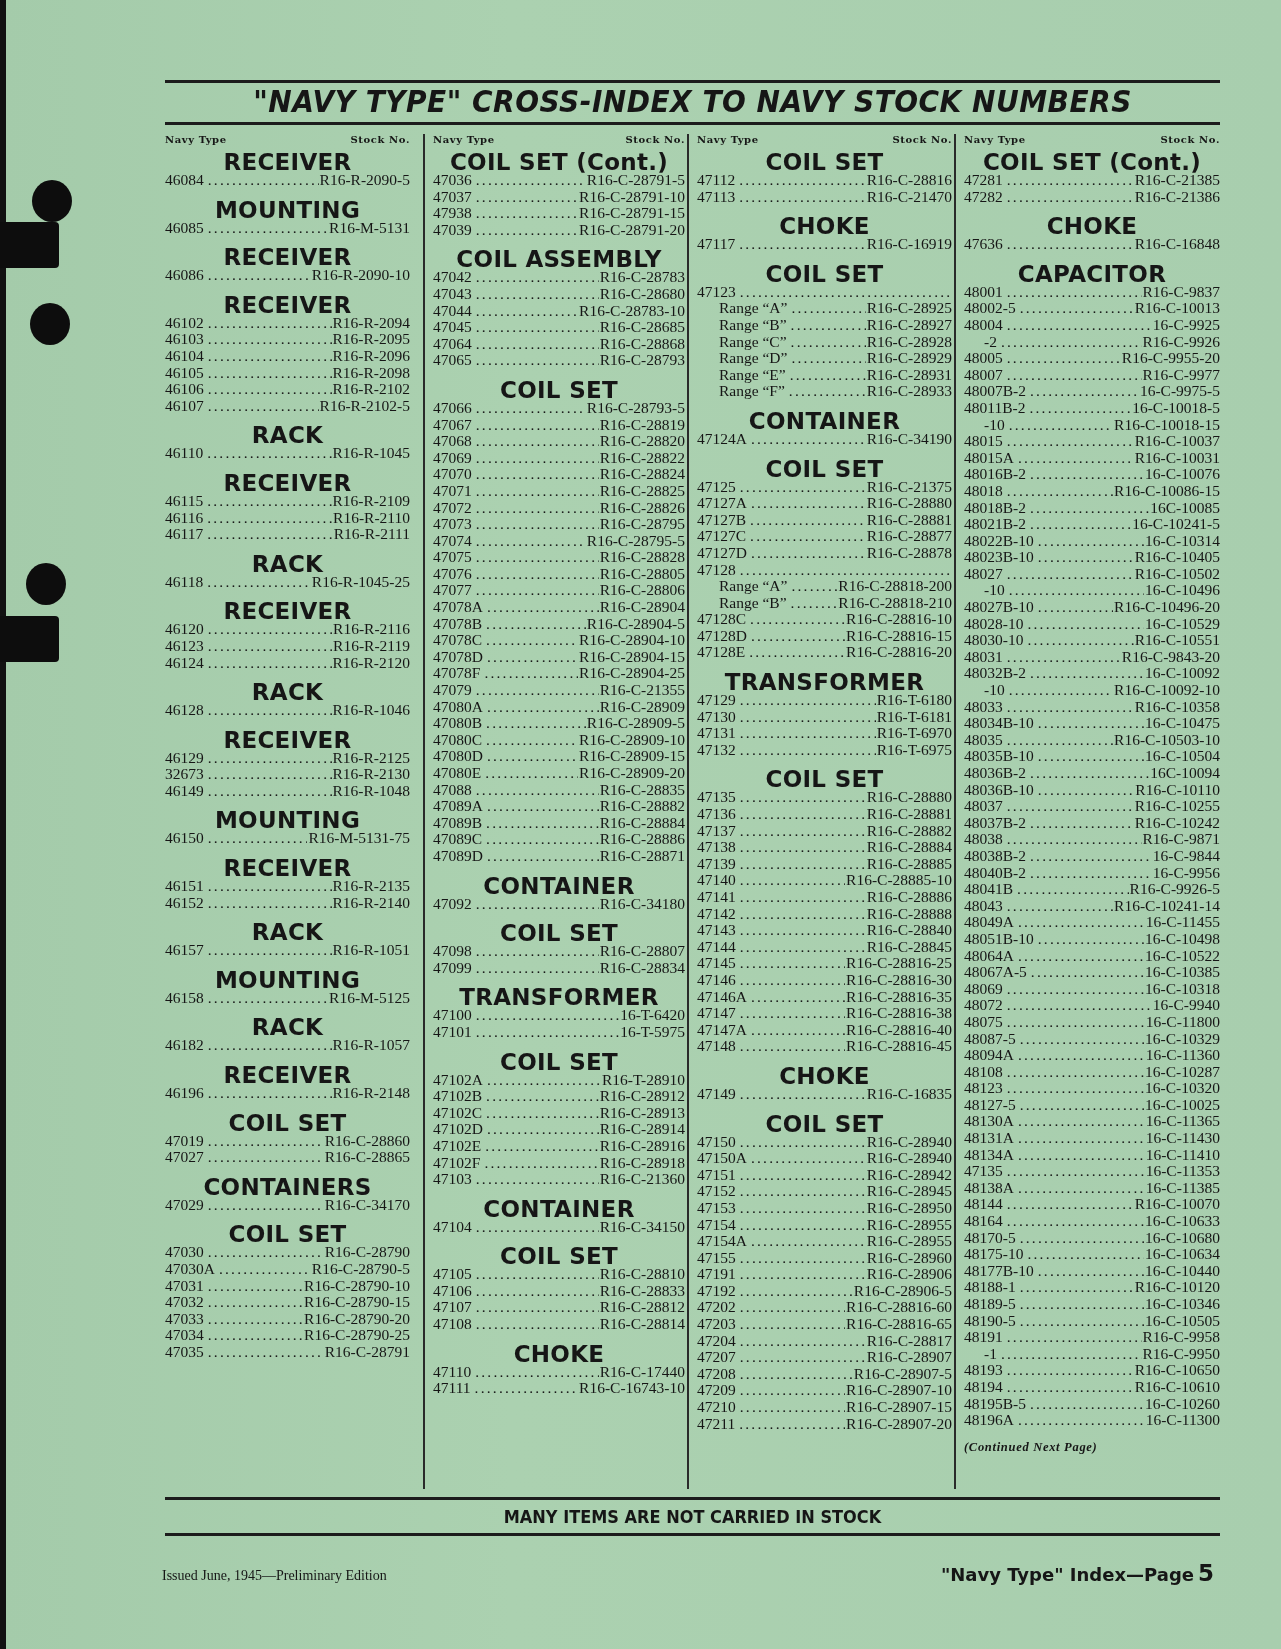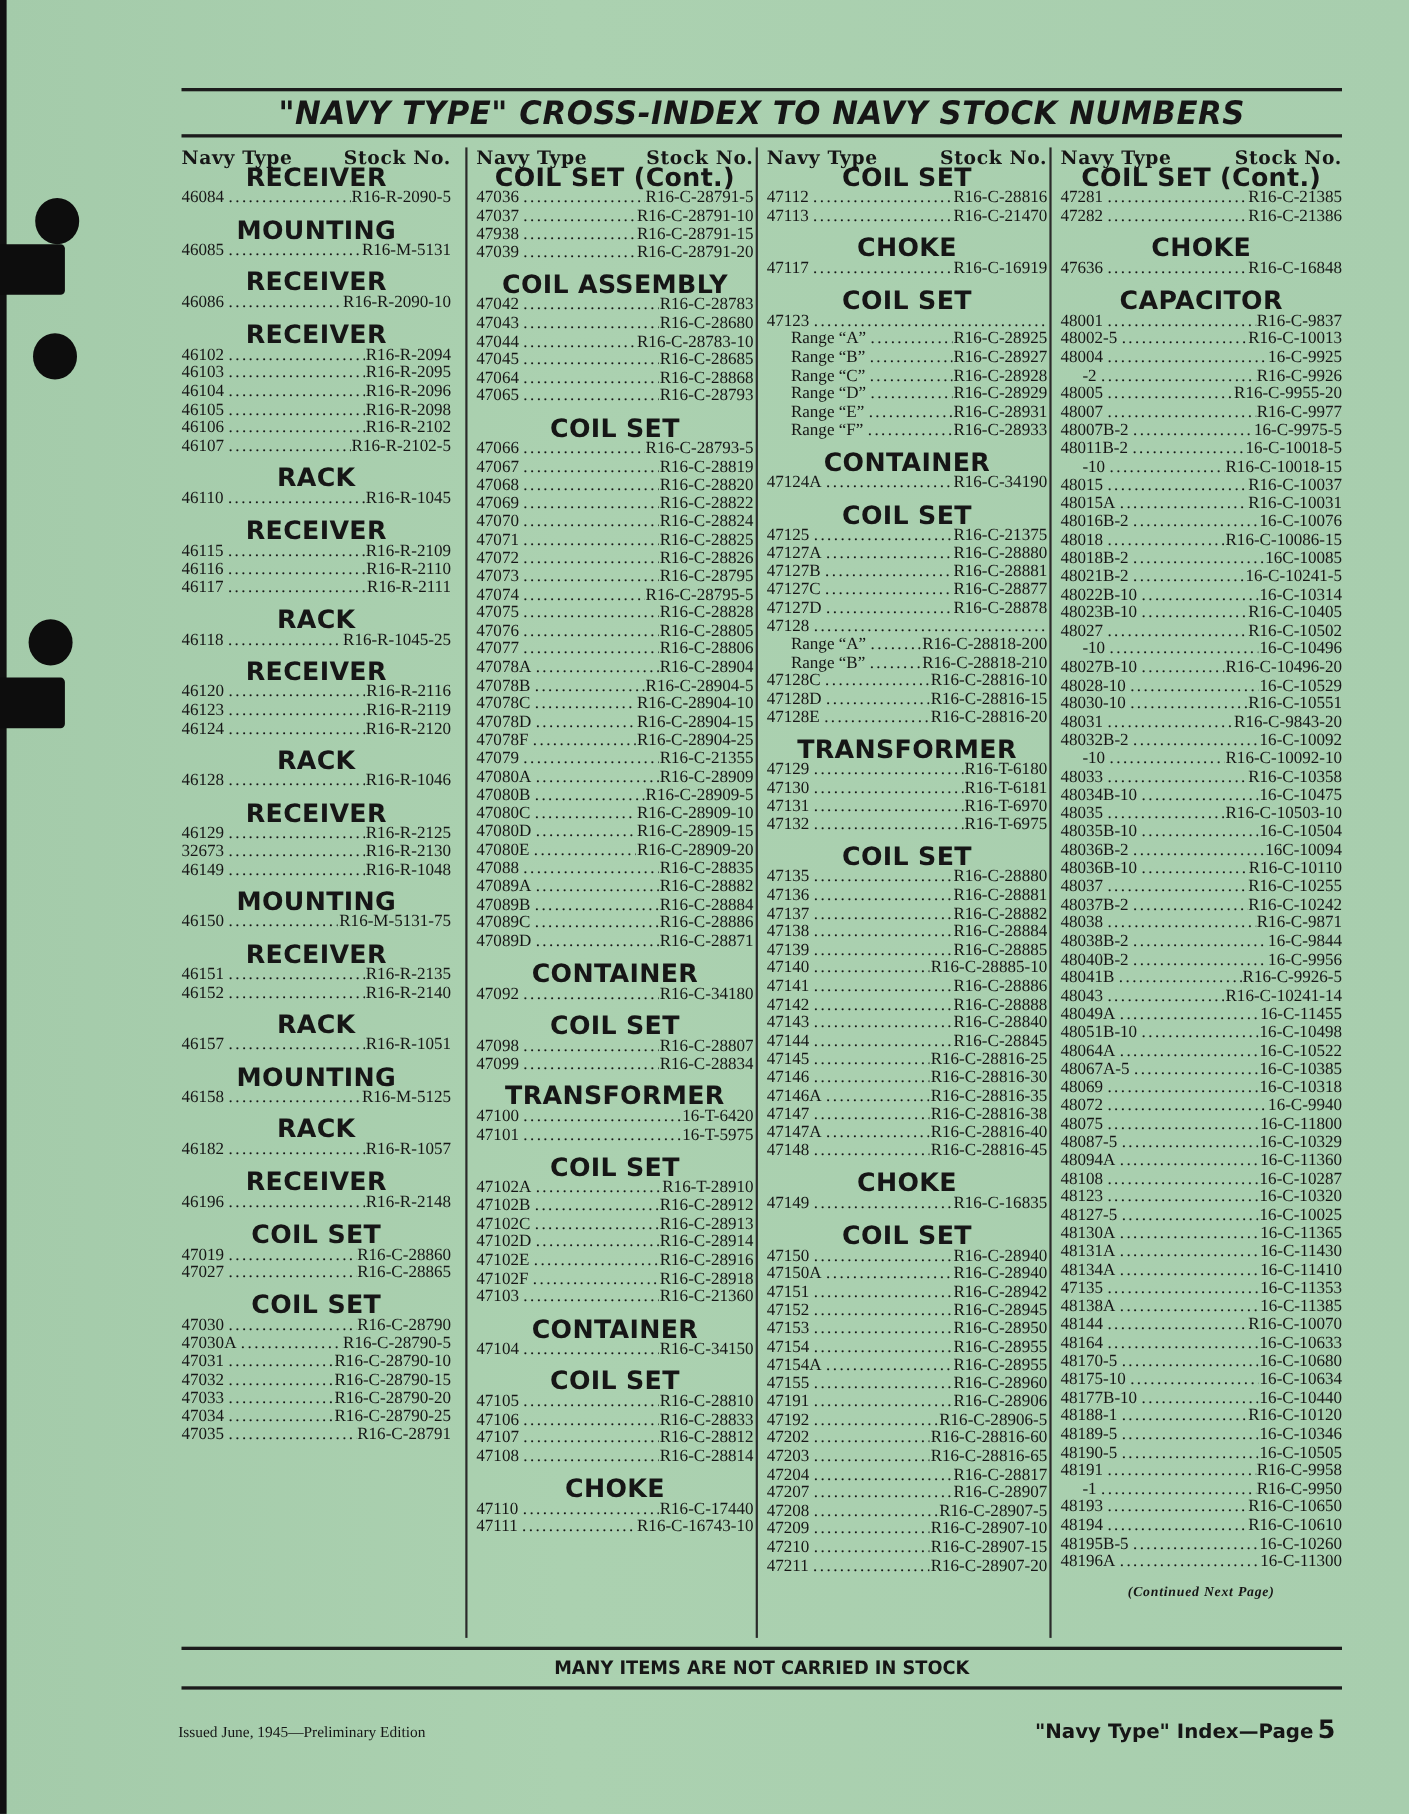--- a/index.html
+++ b/index.html
@@ -24,21 +24,21 @@
     font-weight: bold; font-style: italic; font-size: 28px; letter-spacing: 0.5px;
     transform: scaleY(1.05);
   }
   .columns { position: absolute; left: 165px; top: 134px; width: 1055px; height: 1350px; }
   .col {
     position: absolute; top: 0; height: 1355px; box-sizing: border-box;
   }
   .col.divider { border-left: 2px solid #2a2a2a; }
   .col-head {
     display: flex; justify-content: space-between;
-    font-family: "DejaVu Serif", serif; font-weight: bold; font-size: 17px;
+    font-family: "DejaVu Serif", serif; font-weight: bold; font-size: 10px;
     letter-spacing: 0.6px; height: 18px; margin-bottom: 0;
   }
   .sec-title {
     text-align: center;
     font-family: "DejaVu Sans", "Liberation Sans", sans-serif; font-weight: bold;
     font-size: 23px; letter-spacing: 0.3px; line-height: 20px; margin-top: 0;
   }
   .section { margin-bottom: 11px; }
   .row {
     display: flex; align-items: baseline; font-size: 15.5px; line-height: 16.6px;
@@ -47,21 +47,21 @@
   .row .type { flex: none; }
   .row .dots { flex: 1 1 auto; overflow: hidden; letter-spacing: 2.2px; margin: 0 1px 0 4px; }
   .row .dots::before {
     content: "......................................................................................";
   }
   .row .stock { flex: none; text-align: right; }
   .row.indent .type { padding-left: 22px; }
   .row.sub .type { padding-left: 20px; }
 
   .continued {
-    text-align: center; font-style: italic; font-weight: bold; font-size: 12.5px;
+    text-align: left; font-style: italic; font-weight: bold; font-size: 12.5px;
     letter-spacing: 0.7px; margin-top: 2px;
   }
   .notice {
     position: absolute; left: 165px; top: 1507px; width: 1055px; text-align: center;
     font-family: "DejaVu Sans", "Liberation Sans", sans-serif; font-weight: bold;
     font-size: 17px; transform: scaleX(0.95);
   }
   .footer-left {
     position: absolute; left: 162px; top: 1568px; font-size: 14px;
   }
@@ -287,20 +287,28 @@
             <span class="dots"></span>
             <span class="stock">R16-C-28860</span>
           </div>
           <div class="row">
             <span class="type">47027</span>
             <span class="dots"></span>
             <span class="stock">R16-C-28865</span>
           </div>
         </div>
         <div class="section">
+          <div class="sec-title">CONTAINERS</div>
+          <div class="row">
+            <span class="type">47029</span>
+            <span class="dots"></span>
+            <span class="stock">R16-C-34170</span>
+          </div>
+        </div>
+        <div class="section">
           <div class="sec-title">COIL SET</div>
           <div class="row">
             <span class="type">47030</span>
             <span class="dots"></span>
             <span class="stock">R16-C-28790</span>
           </div>
           <div class="row">
             <span class="type">47030A</span>
             <span class="dots"></span>
             <span class="stock">R16-C-28790-5</span>

